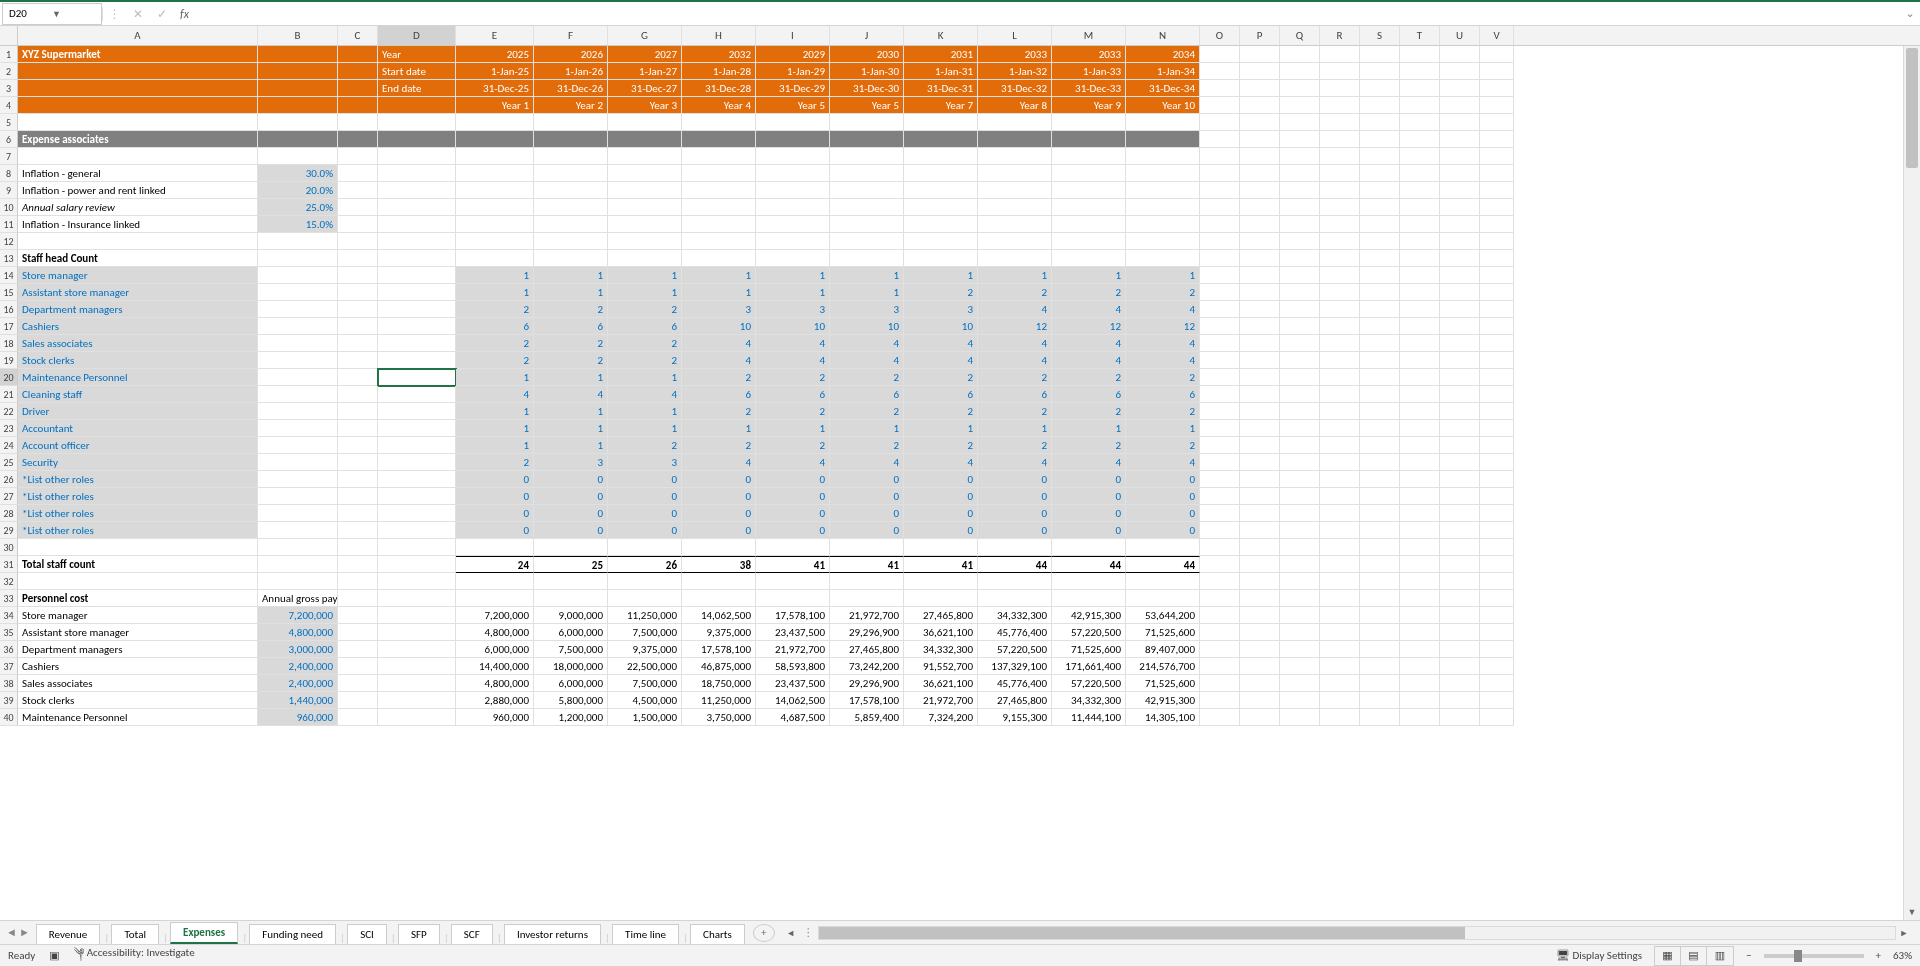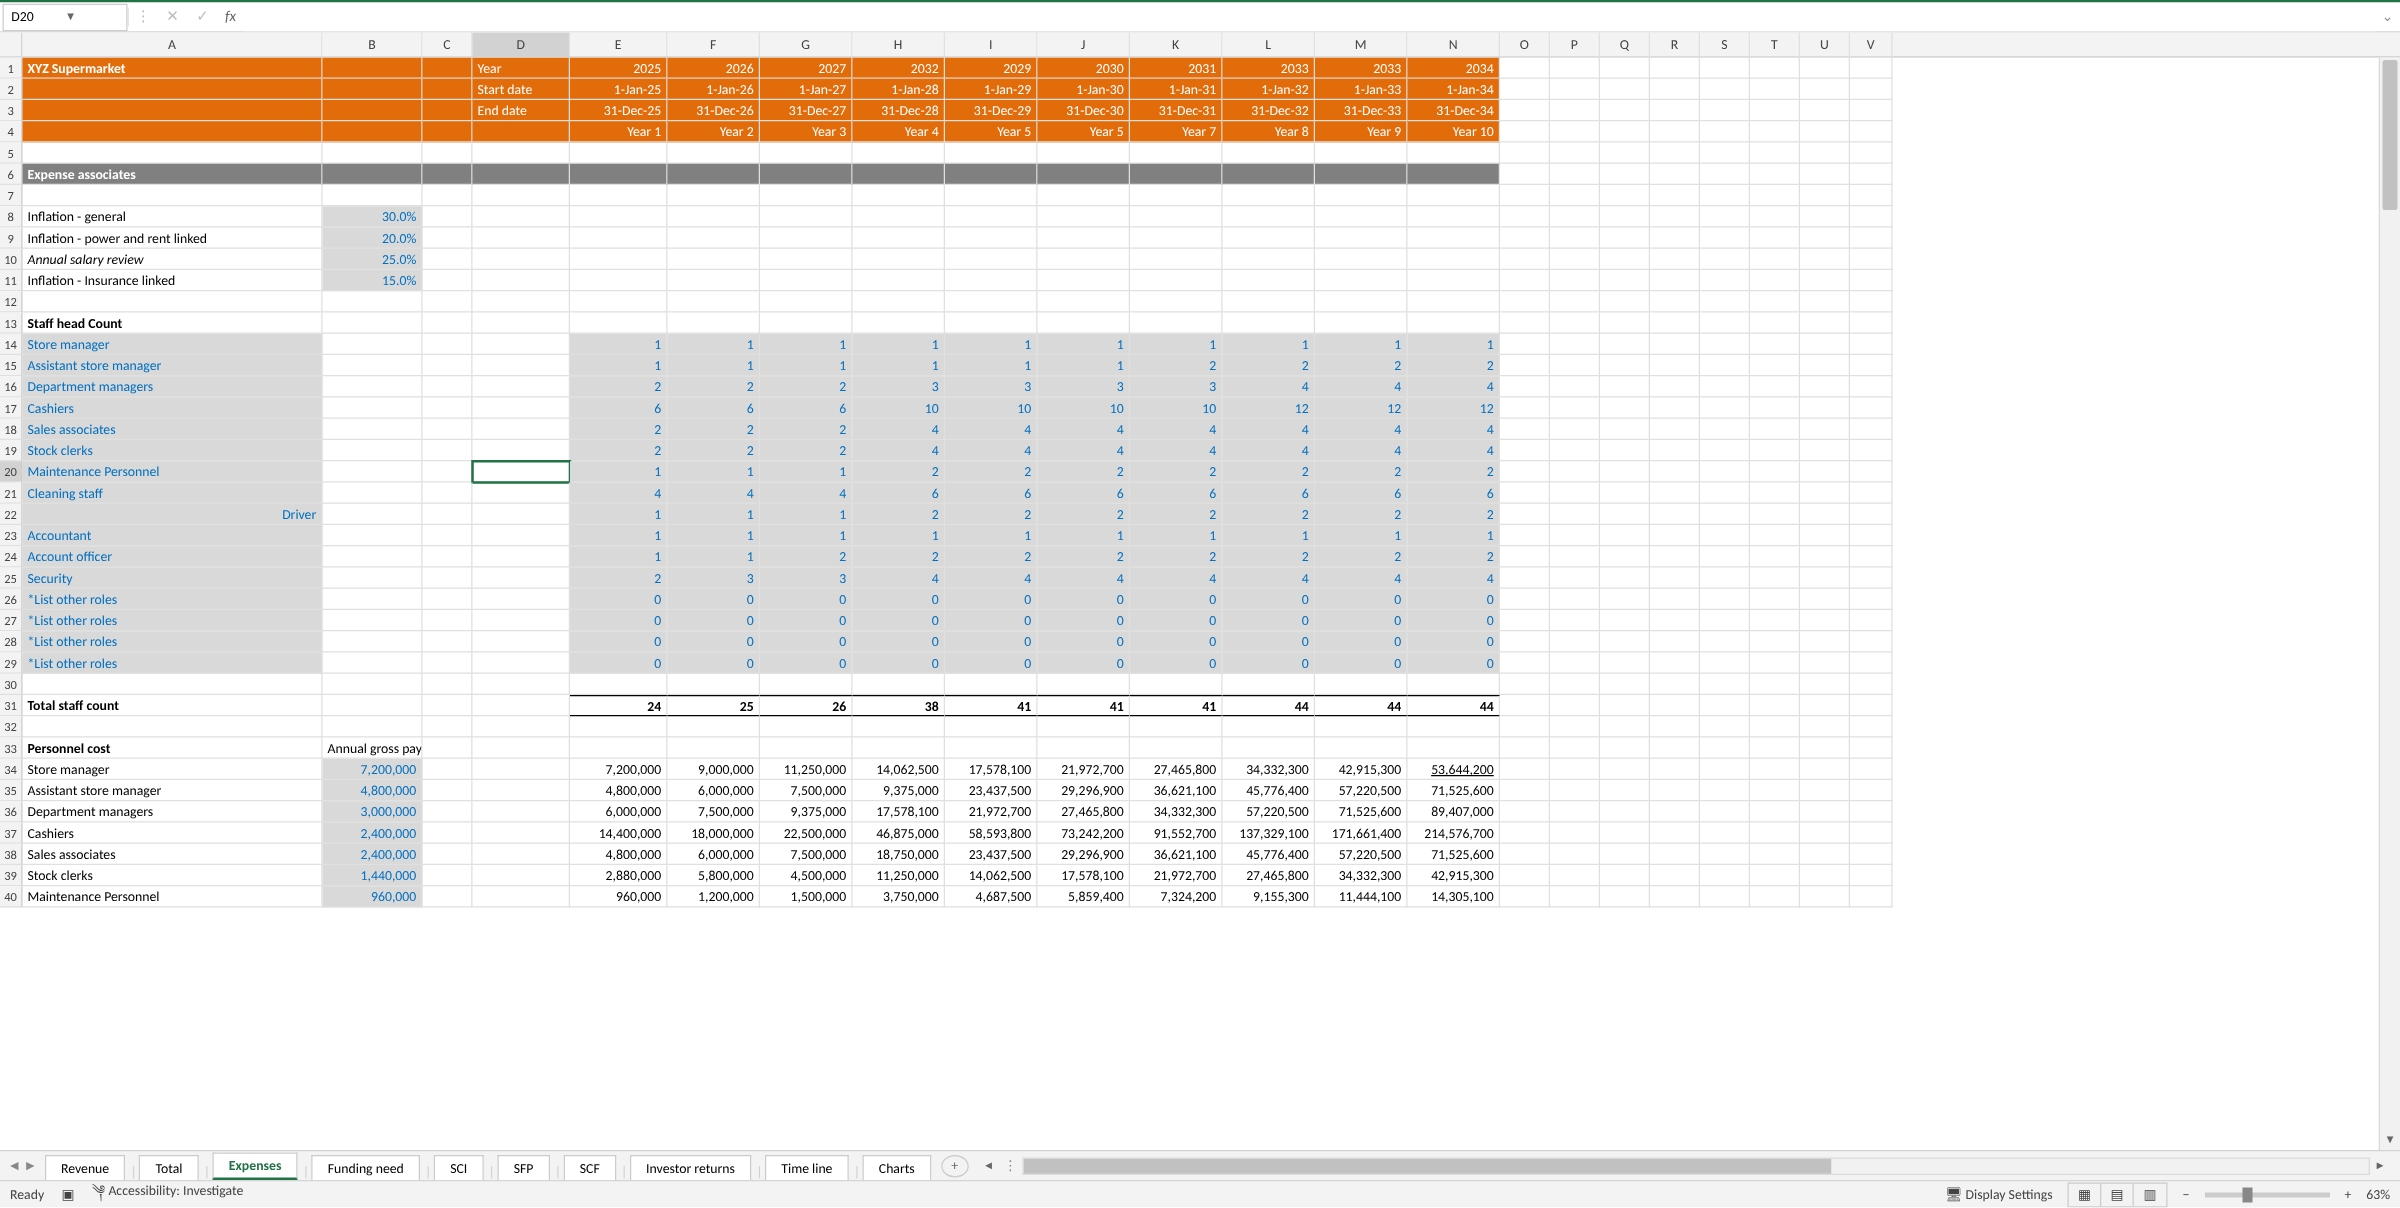--- a/index.html
+++ b/index.html
@@ -635,21 +635,21 @@
         <div class="cell " style="width: 40px;"></div>
         <div class="cell " style="width: 40px;"></div>
         <div class="cell " style="width: 40px;"></div>
         <div class="cell " style="width: 40px;"></div>
         <div class="cell " style="width: 40px;"></div>
         <div class="cell " style="width: 40px;"></div>
         <div class="cell " style="width: 34px;"></div>
       </div>
       <div class="row">
         <div class="rh">22</div>
-        <div class="cell lt-grey-bg blue-txt" style="width: 240px; text-align: right;">Driver</div>
+        <div class="cell lt-grey-bg blue-txt" style="width: 240px;">Driver</div>
         <div class="cell " style="width: 80px;"></div>
         <div class="cell " style="width: 40px;"></div>
         <div class="cell " style="width: 78px;"></div>
         <div class="cell lt-grey-bg blue-txt r" style="width: 78px;">1</div>
         <div class="cell lt-grey-bg blue-txt r" style="width: 74px;">1</div>
         <div class="cell lt-grey-bg blue-txt r" style="width: 74px;">1</div>
         <div class="cell lt-grey-bg blue-txt r" style="width: 74px;">2</div>
         <div class="cell lt-grey-bg blue-txt r" style="width: 74px;">2</div>
         <div class="cell lt-grey-bg blue-txt r" style="width: 74px;">2</div>
         <div class="cell lt-grey-bg blue-txt r" style="width: 74px;">2</div>
@@ -948,21 +948,21 @@
         <div class="cell " style="width: 78px;"></div>
         <div class="cell r" style="width: 78px;">7,200,000</div>
         <div class="cell r" style="width: 74px;">9,000,000</div>
         <div class="cell r" style="width: 74px;">11,250,000</div>
         <div class="cell r" style="width: 74px;">14,062,500</div>
         <div class="cell r" style="width: 74px;">17,578,100</div>
         <div class="cell r" style="width: 74px;">21,972,700</div>
         <div class="cell r" style="width: 74px;">27,465,800</div>
         <div class="cell r" style="width: 74px;">34,332,300</div>
         <div class="cell r" style="width: 74px;">42,915,300</div>
-        <div class="cell r" style="width: 74px; text-decoration: underline;">53,644,200</div>
+        <div class="cell r" style="width: 74px;">53,644,200</div>
         <div class="cell " style="width: 40px;"></div>
         <div class="cell " style="width: 40px;"></div>
         <div class="cell " style="width: 40px;"></div>
         <div class="cell " style="width: 40px;"></div>
         <div class="cell " style="width: 40px;"></div>
         <div class="cell " style="width: 40px;"></div>
         <div class="cell " style="width: 40px;"></div>
         <div class="cell " style="width: 34px;"></div>
       </div>
       <div class="row">

